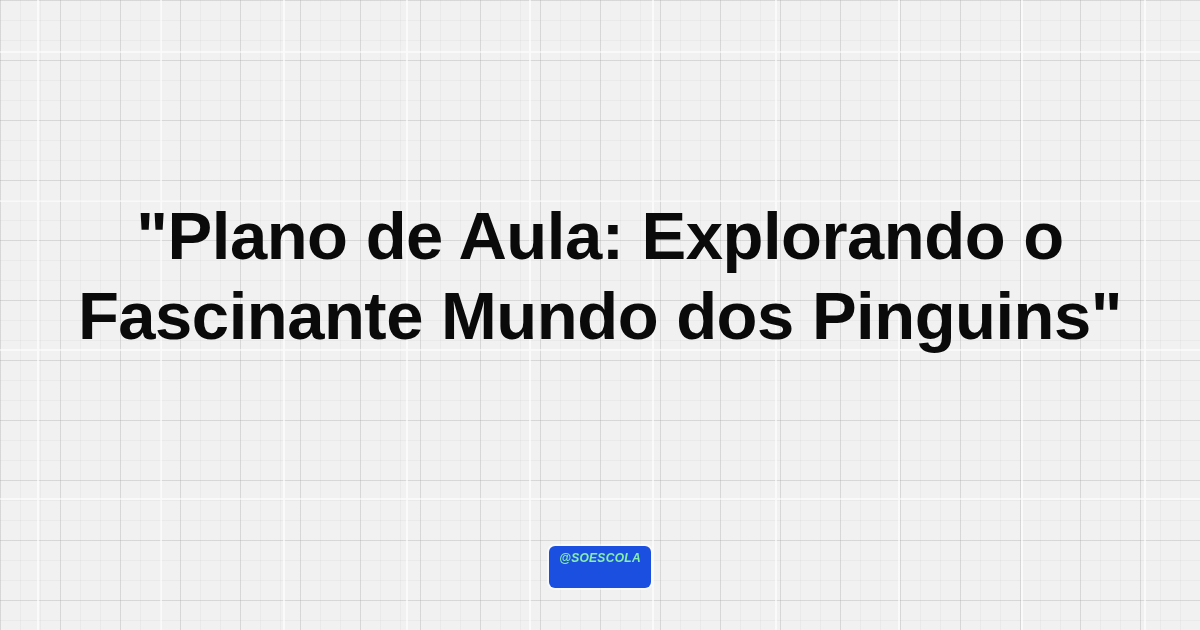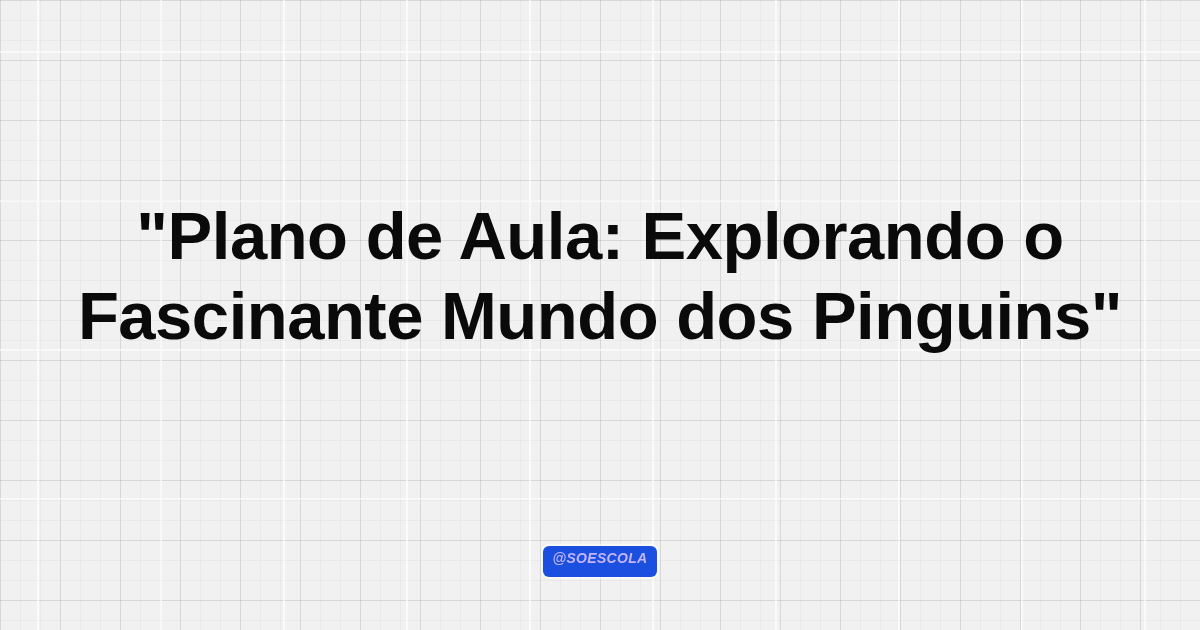--- a/index.html
+++ b/index.html
@@ -134,26 +134,26 @@
     display: flex;
     align-items: center;
     justify-content: center;
   }
 
   .badge {
     display: inline-flex;
     align-items: center;
     justify-content: center;
     height: 24px;
-    padding: 0 10px 7px 10px;
+    padding: 0 10px 18px 10px;
     border-radius: 6px;
     background-color: #1a4fe0;
-    color: #c4b5fd;
+    color: #86efac;
     font-family: "Liberation Sans", "DejaVu Sans", sans-serif;
-    font-size: 14px;
+    font-size: 12px;
     font-weight: 700;
     font-style: italic;
     letter-spacing: 0.3px;
     line-height: 1;
     white-space: nowrap;
     box-shadow: 0 0 0 2px rgba(255,255,255,0.55);
     user-select: none;
   }
 </style>
 </head>

